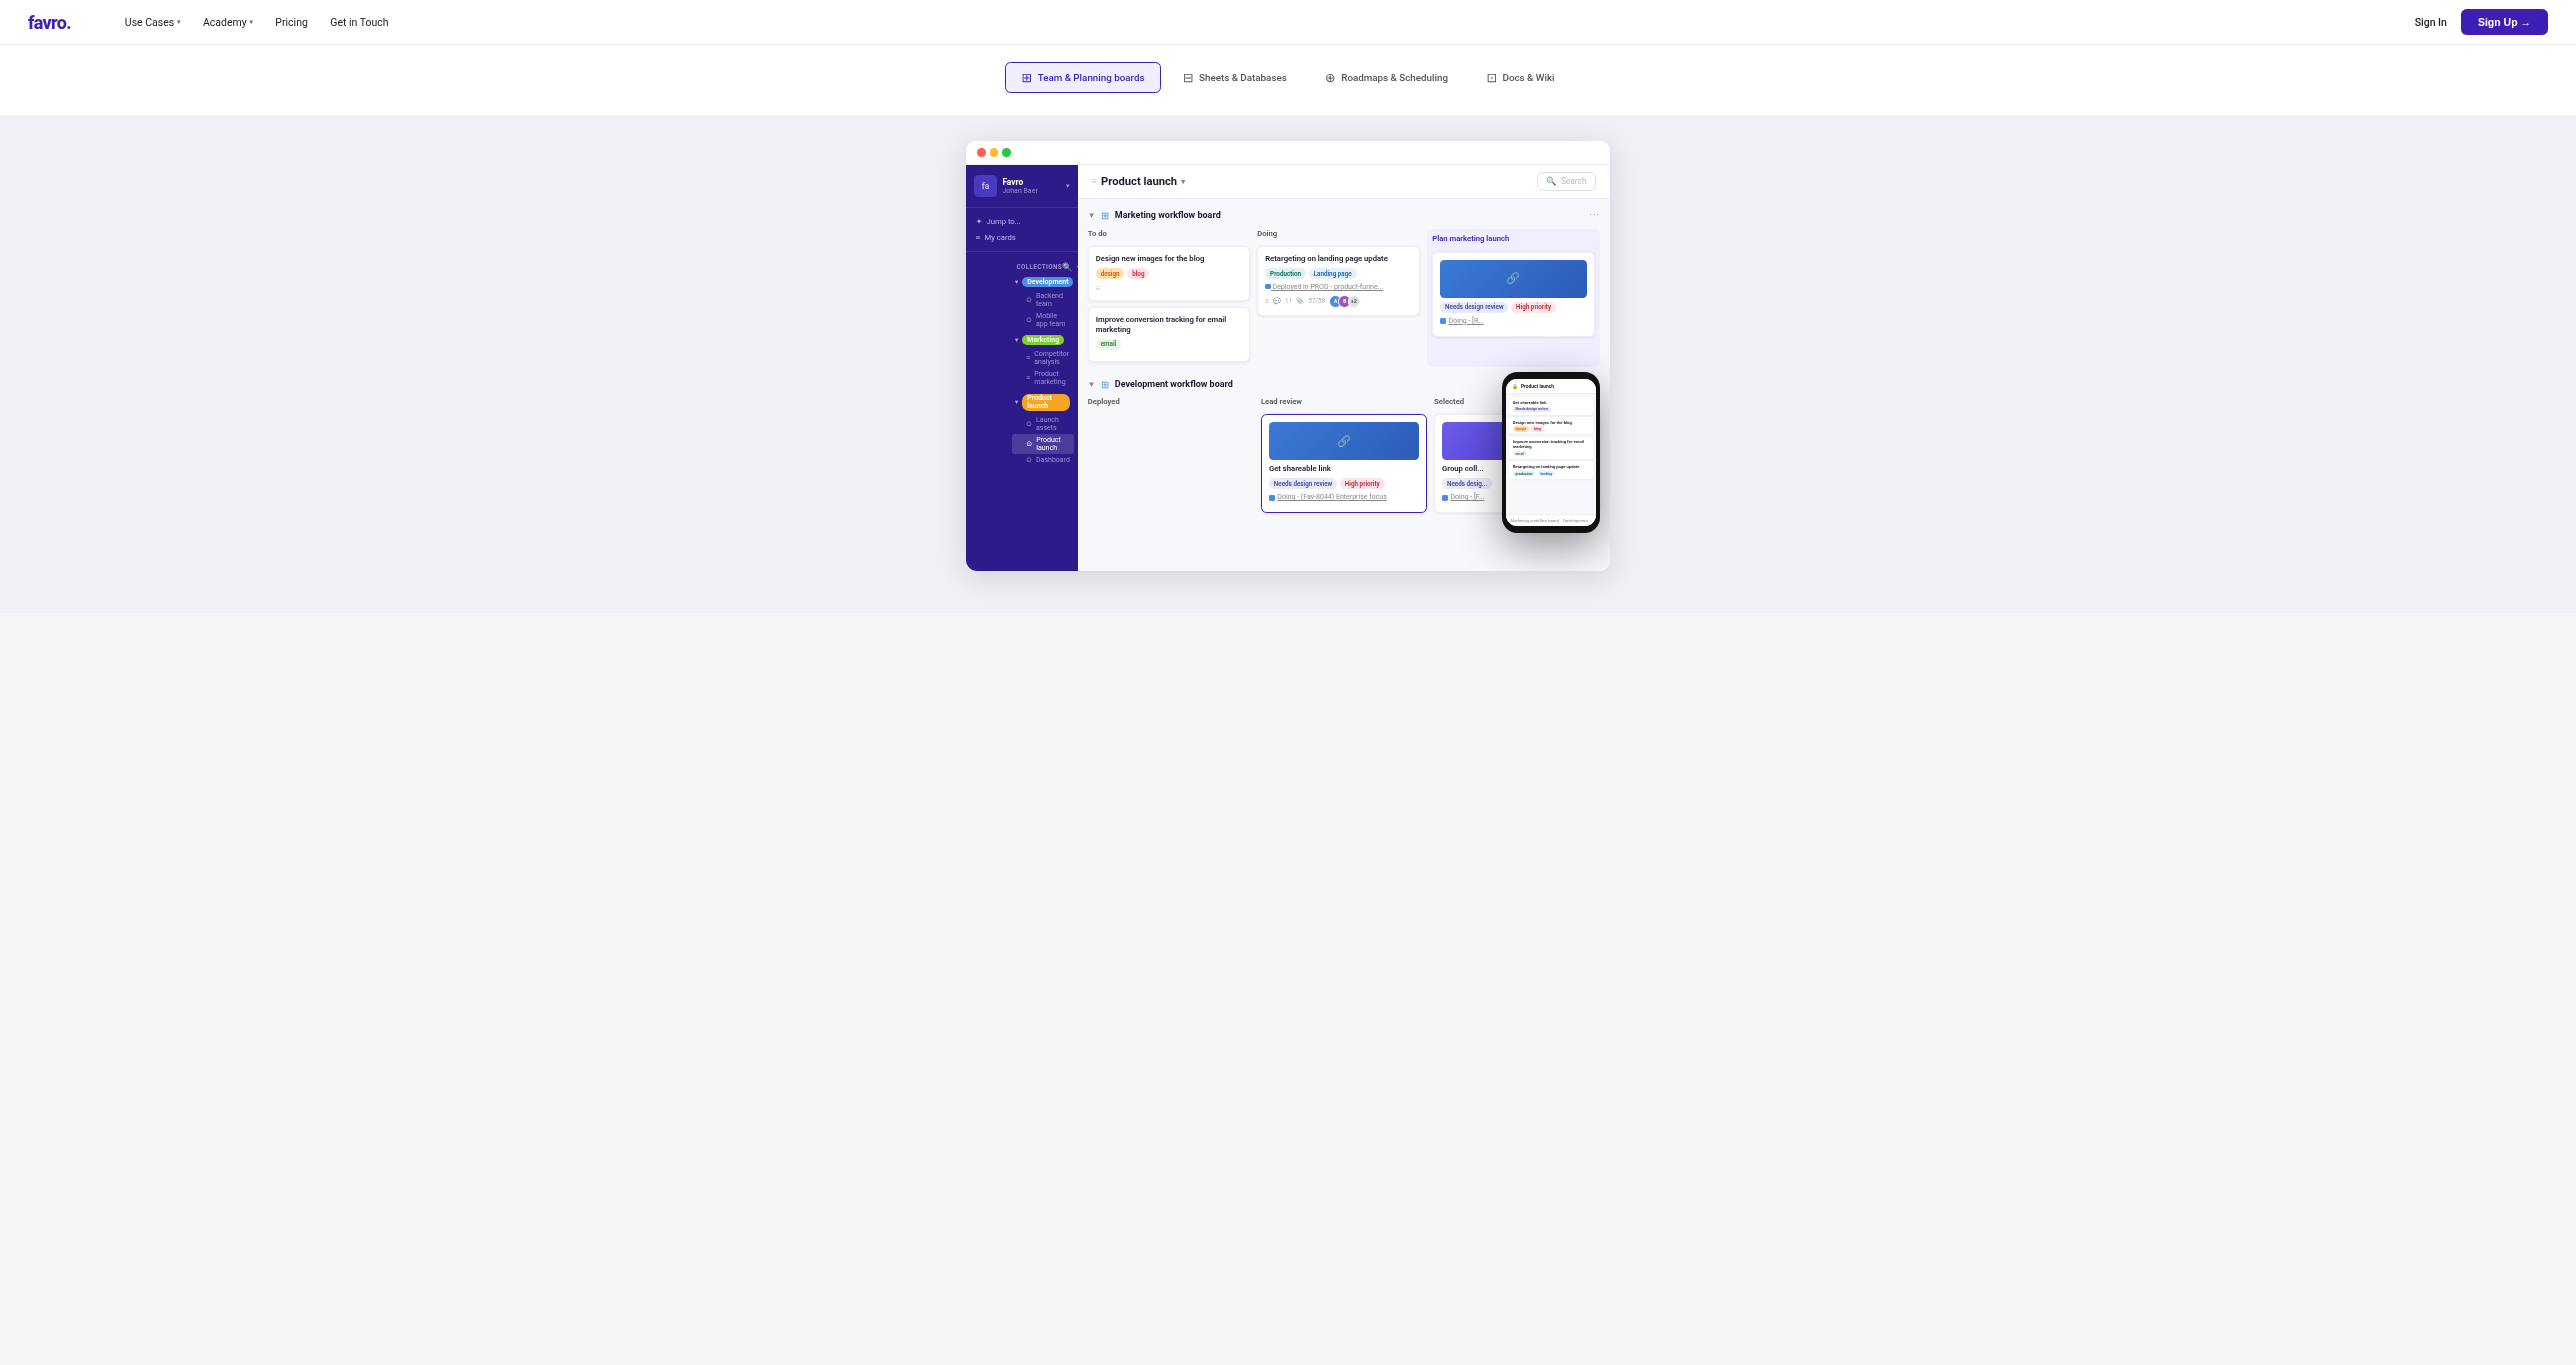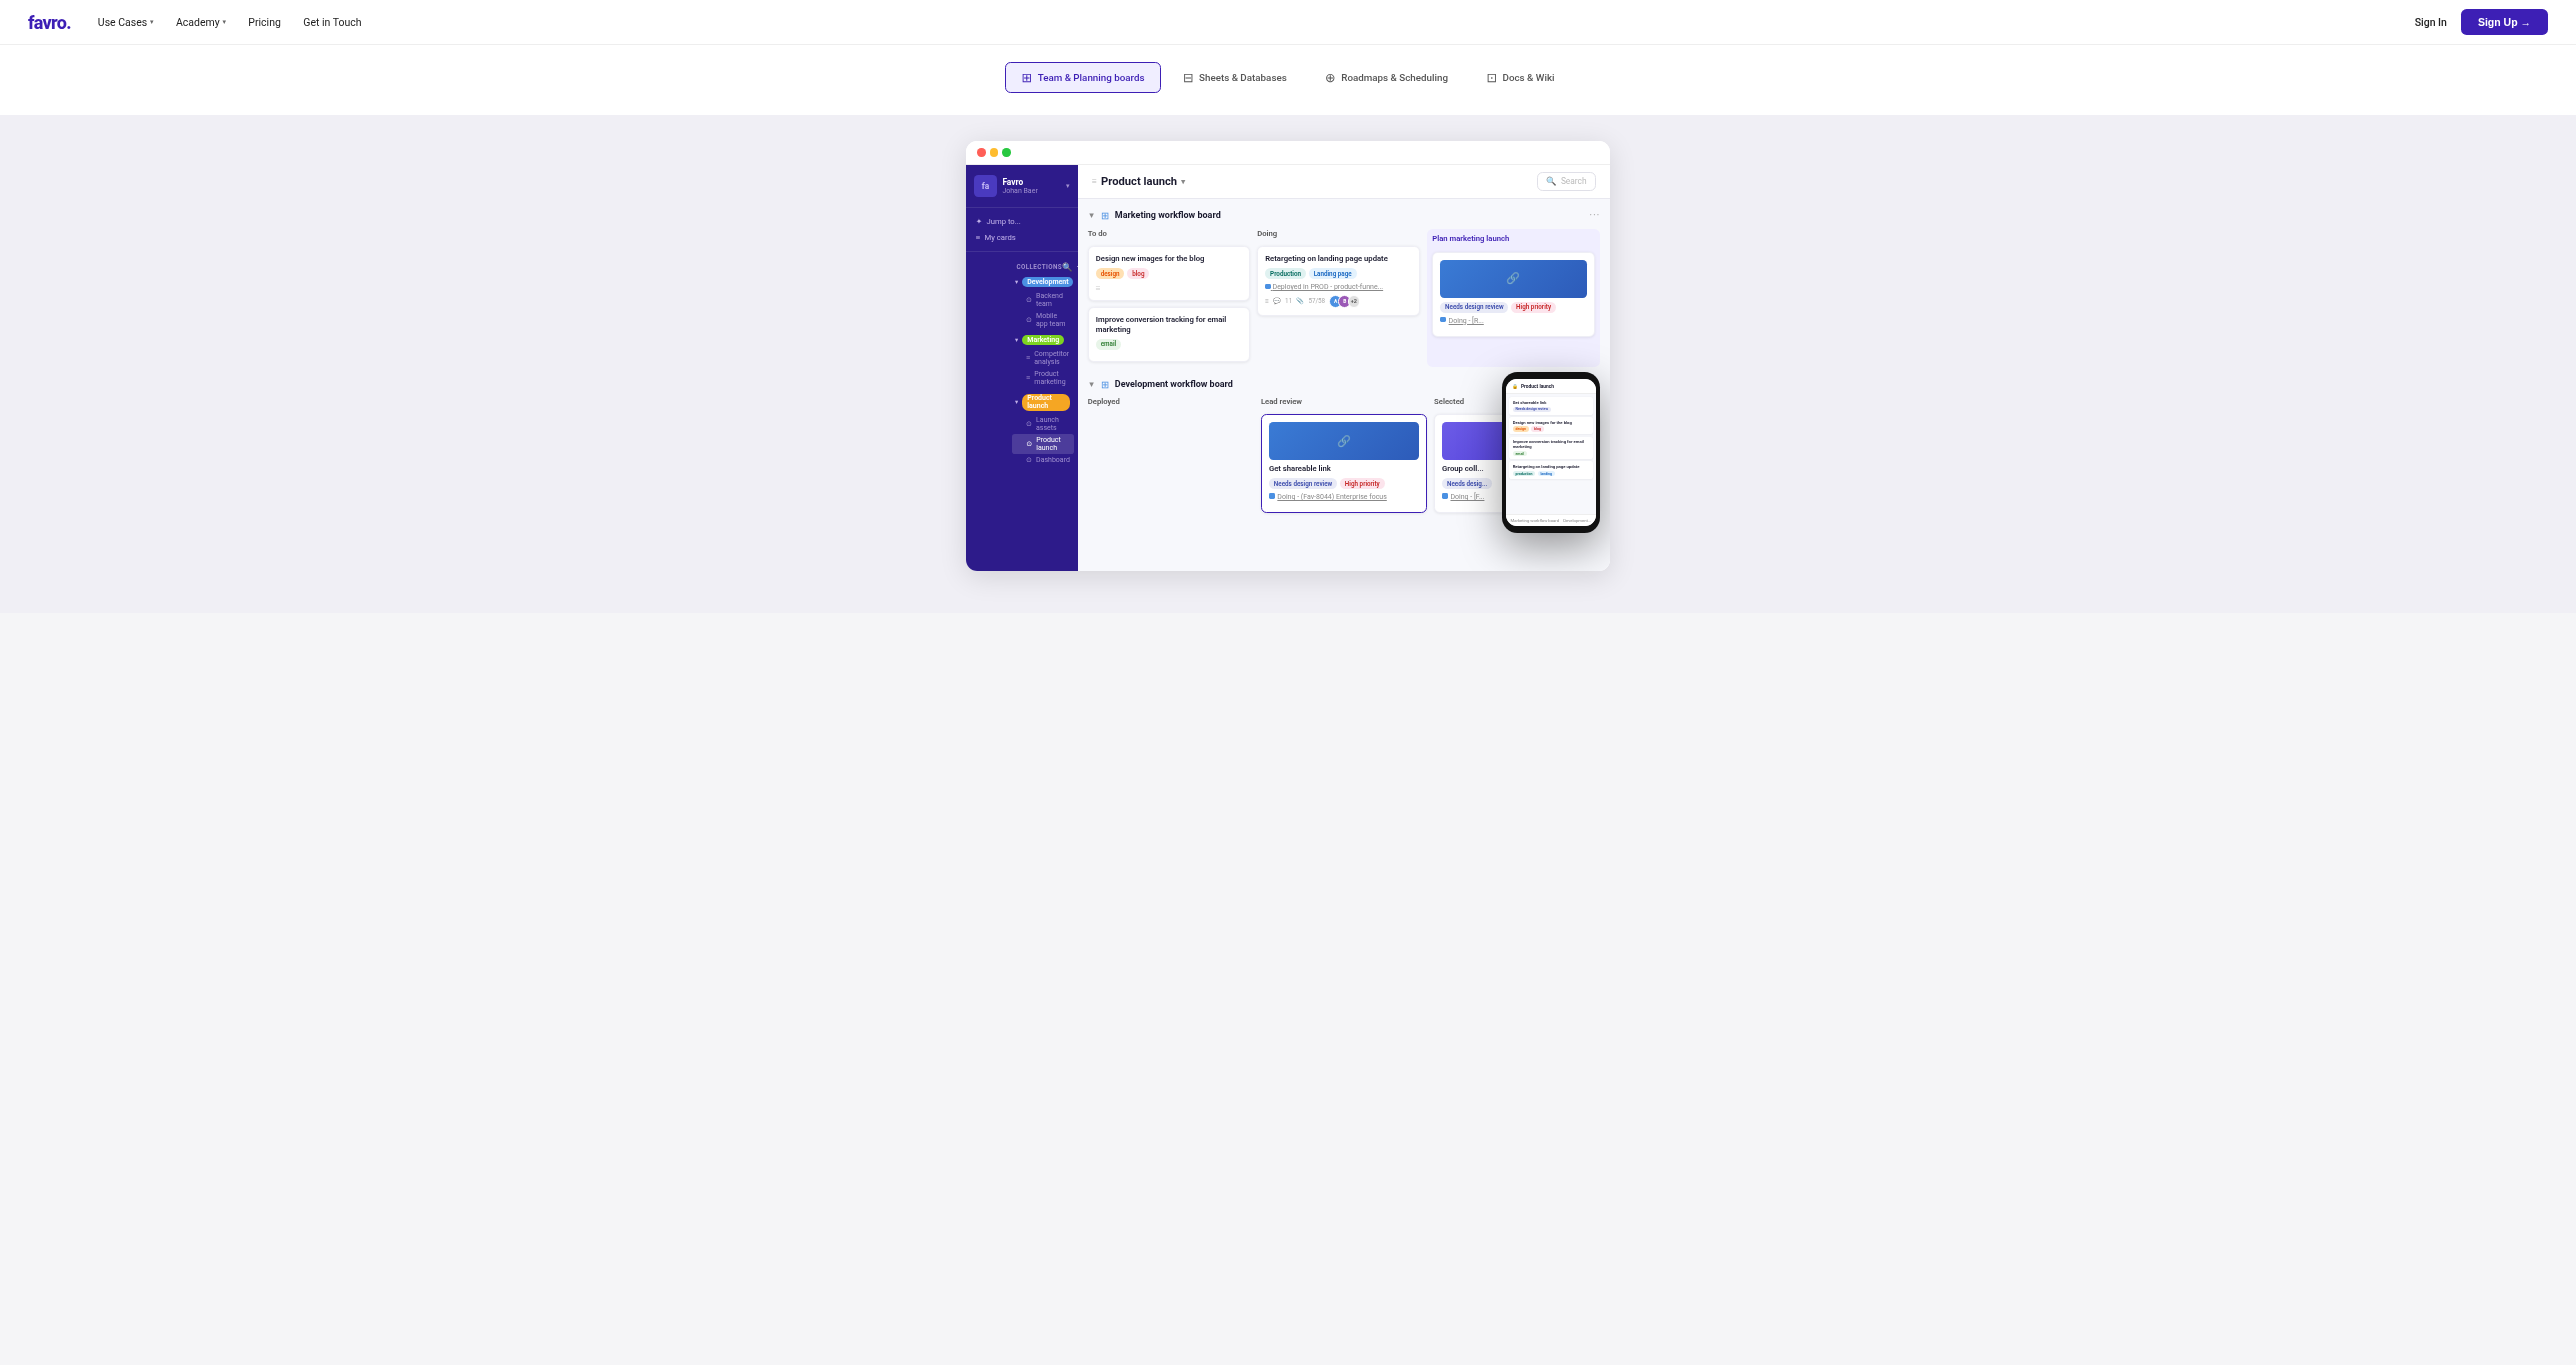--- a/index.html
+++ b/index.html
@@ -17,21 +17,21 @@
       padding: 0 28px;
       height: 45px;
       border-bottom: 0.7px solid #eee;
       position: relative;
       z-index: 10;
     }
     .navbar-logo {
       font-size: 18px;
       font-weight: 800;
       color: #3d1fb5;
-      margin-right: 27px;
+      margin-right: 54px;
       letter-spacing: -0.7px;
     }
     .nav-links {
       display: flex;
       gap: 22.4px;
       flex: 1;
     }
     .nav-link {
       font-size: 10.5px;
       color: #222;
@@ -509,21 +509,21 @@
     }
 
     .demo-relative {
       position: relative;
     }
 
     .board-link-icon { font-size: 11.2px; color: #fff; opacity: 0.7; }
 
     .card-lines { font-size: 8.4px; color: #ccc; }
 
-    .dots-row { display: flex; align-items: flex-start; gap: 2.8px; }
+    .dots-row { display: flex; align-items: center; gap: 2.8px; }
     .blue-dot { width: 5.6px; height: 5.6px; background: #4a90e2; border-radius: 1.4px; display: inline-block; }
 
   </style>
 </head>
 <body>
 
 <nav class="navbar">
   <div class="navbar-logo">favro.</div>
   <div class="nav-links">
     <div class="nav-link">

